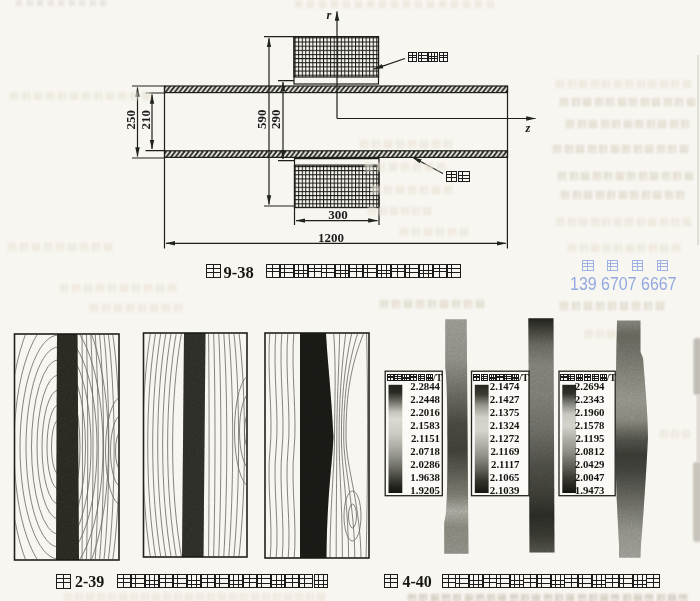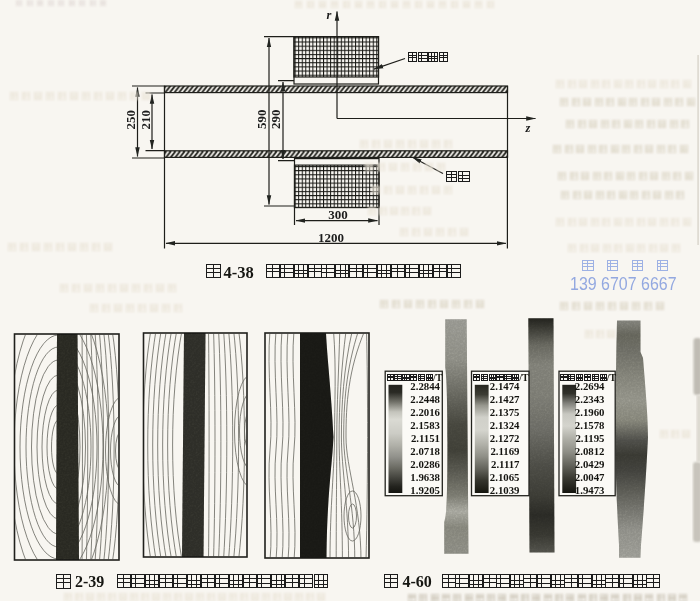--- a/index.html
+++ b/index.html
@@ -308,21 +308,21 @@
       </g>
 <g clip-path="url(#kq3)" opacity="0.22">
         <rect x="299" y="332" width="36" height="227" filter="url(#nz)"></rect>
       </g>
 <rect x="693.5" y="338" width="8" height="57" fill="#c0bcb4" rx="3" filter="url(#bl)"></rect>
 <rect x="693" y="462" width="8.5" height="80" fill="#c8c4bc" rx="3" filter="url(#bl)"></rect>
 <rect x="696.5" y="395" width="5" height="67" fill="#dcd8d0" filter="url(#bl)"></rect>
 <rect x="697.2" y="55" width="1.8" height="190" fill="#dfdbd3"></rect>
 </svg>
 <i class="g a" style="left:205.8px;top:263.5px;width:14.8px;height:14.8px;color:#1c1c1c;border-width:1.6px"></i>
-<div class="t" style="left:223.5px;top:262.5px;font:bold 16.5px 'Liberation Serif',serif;color:#161612">4-38</div>
+<div class="t" style="left:223.5px;top:262.5px;font:bold 16.5px 'Liberation Serif',serif;color:#161612">9-38</div>
 <i class="g a " style="left:265.7px;top:263.5px;width:14.0px;height:14.0px;color:#1c1c1c;border-width:1.6px"></i>
     <i class="g b " style="left:279.6px;top:263.5px;width:14.0px;height:14.0px;color:#1c1c1c;border-width:1.6px"></i>
     <i class="g c " style="left:293.6px;top:263.5px;width:14.0px;height:14.0px;color:#1c1c1c;border-width:1.6px"></i>
     <i class="g a " style="left:307.5px;top:263.5px;width:14.0px;height:14.0px;color:#1c1c1c;border-width:1.6px"></i>
     <i class="g b " style="left:321.4px;top:263.5px;width:14.0px;height:14.0px;color:#1c1c1c;border-width:1.6px"></i>
     <i class="g c " style="left:335.4px;top:263.5px;width:14.0px;height:14.0px;color:#1c1c1c;border-width:1.6px"></i>
     <i class="g a " style="left:349.3px;top:263.5px;width:14.0px;height:14.0px;color:#1c1c1c;border-width:1.6px"></i>
     <i class="g b " style="left:363.2px;top:263.5px;width:14.0px;height:14.0px;color:#1c1c1c;border-width:1.6px"></i>
     <i class="g c " style="left:377.1px;top:263.5px;width:14.0px;height:14.0px;color:#1c1c1c;border-width:1.6px"></i>
     <i class="g a " style="left:391.1px;top:263.5px;width:14.0px;height:14.0px;color:#1c1c1c;border-width:1.6px"></i>
@@ -346,21 +346,21 @@
     <i class="g a " style="left:200.9px;top:574.0px;width:14.0px;height:14.0px;color:#1c1c1c;border-width:1.6px"></i>
     <i class="g b " style="left:215.0px;top:574.0px;width:14.0px;height:14.0px;color:#1c1c1c;border-width:1.6px"></i>
     <i class="g c " style="left:229.1px;top:574.0px;width:14.0px;height:14.0px;color:#1c1c1c;border-width:1.6px"></i>
     <i class="g a " style="left:243.1px;top:574.0px;width:14.0px;height:14.0px;color:#1c1c1c;border-width:1.6px"></i>
     <i class="g b " style="left:257.2px;top:574.0px;width:14.0px;height:14.0px;color:#1c1c1c;border-width:1.6px"></i>
     <i class="g c " style="left:271.3px;top:574.0px;width:14.0px;height:14.0px;color:#1c1c1c;border-width:1.6px"></i>
     <i class="g a " style="left:285.3px;top:574.0px;width:14.0px;height:14.0px;color:#1c1c1c;border-width:1.6px"></i>
     <i class="g b " style="left:299.4px;top:574.0px;width:14.0px;height:14.0px;color:#1c1c1c;border-width:1.6px"></i>
     <i class="g c " style="left:313.5px;top:574.0px;width:14.0px;height:14.0px;color:#1c1c1c;border-width:1.6px"></i>
 <i class="g a" style="left:383.8px;top:573.8px;width:14.6px;height:14.6px;color:#1c1c1c;border-width:1.6px"></i>
-<div class="t" style="left:402.5px;top:572.5px;font:bold 16px 'Liberation Serif',serif;color:#161612">4-60</div>
+<div class="t" style="left:402.5px;top:572.5px;font:bold 16px 'Liberation Serif',serif;color:#161612">4-40</div>
 <i class="g a " style="left:441.6px;top:573.8px;width:14.0px;height:14.0px;color:#1c1c1c;border-width:1.6px"></i>
     <i class="g b " style="left:455.2px;top:573.8px;width:14.0px;height:14.0px;color:#1c1c1c;border-width:1.6px"></i>
     <i class="g c " style="left:468.9px;top:573.8px;width:14.0px;height:14.0px;color:#1c1c1c;border-width:1.6px"></i>
     <i class="g a " style="left:482.5px;top:573.8px;width:14.0px;height:14.0px;color:#1c1c1c;border-width:1.6px"></i>
     <i class="g b " style="left:496.2px;top:573.8px;width:14.0px;height:14.0px;color:#1c1c1c;border-width:1.6px"></i>
     <i class="g c " style="left:509.8px;top:573.8px;width:14.0px;height:14.0px;color:#1c1c1c;border-width:1.6px"></i>
     <i class="g a " style="left:523.4px;top:573.8px;width:14.0px;height:14.0px;color:#1c1c1c;border-width:1.6px"></i>
     <i class="g b " style="left:537.1px;top:573.8px;width:14.0px;height:14.0px;color:#1c1c1c;border-width:1.6px"></i>
     <i class="g c " style="left:550.7px;top:573.8px;width:14.0px;height:14.0px;color:#1c1c1c;border-width:1.6px"></i>
     <i class="g a " style="left:564.4px;top:573.8px;width:14.0px;height:14.0px;color:#1c1c1c;border-width:1.6px"></i>

